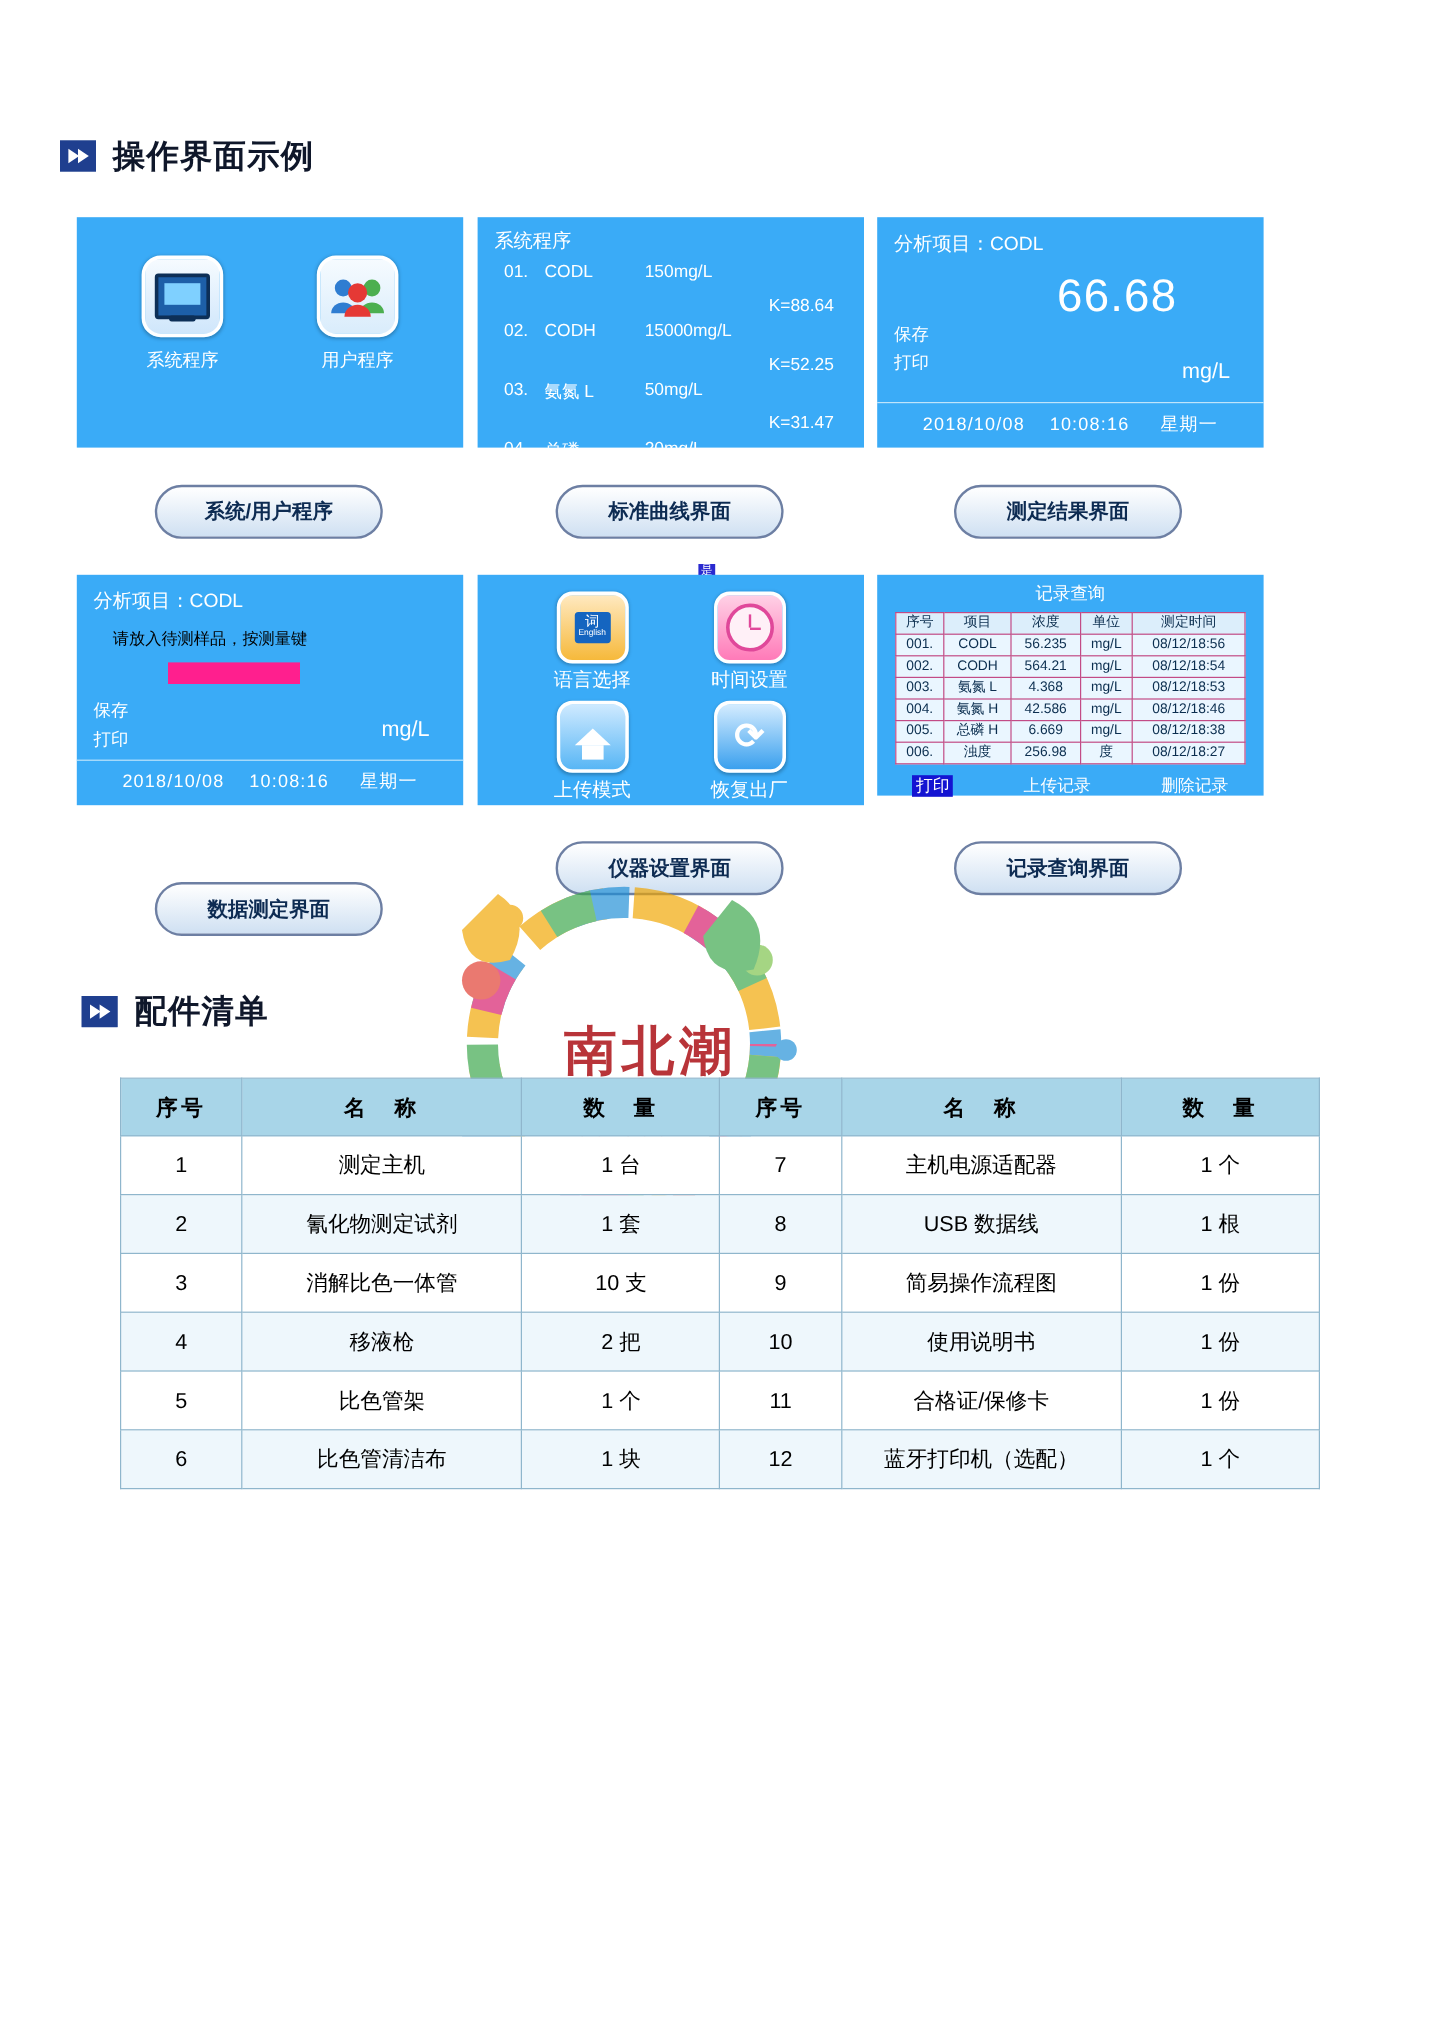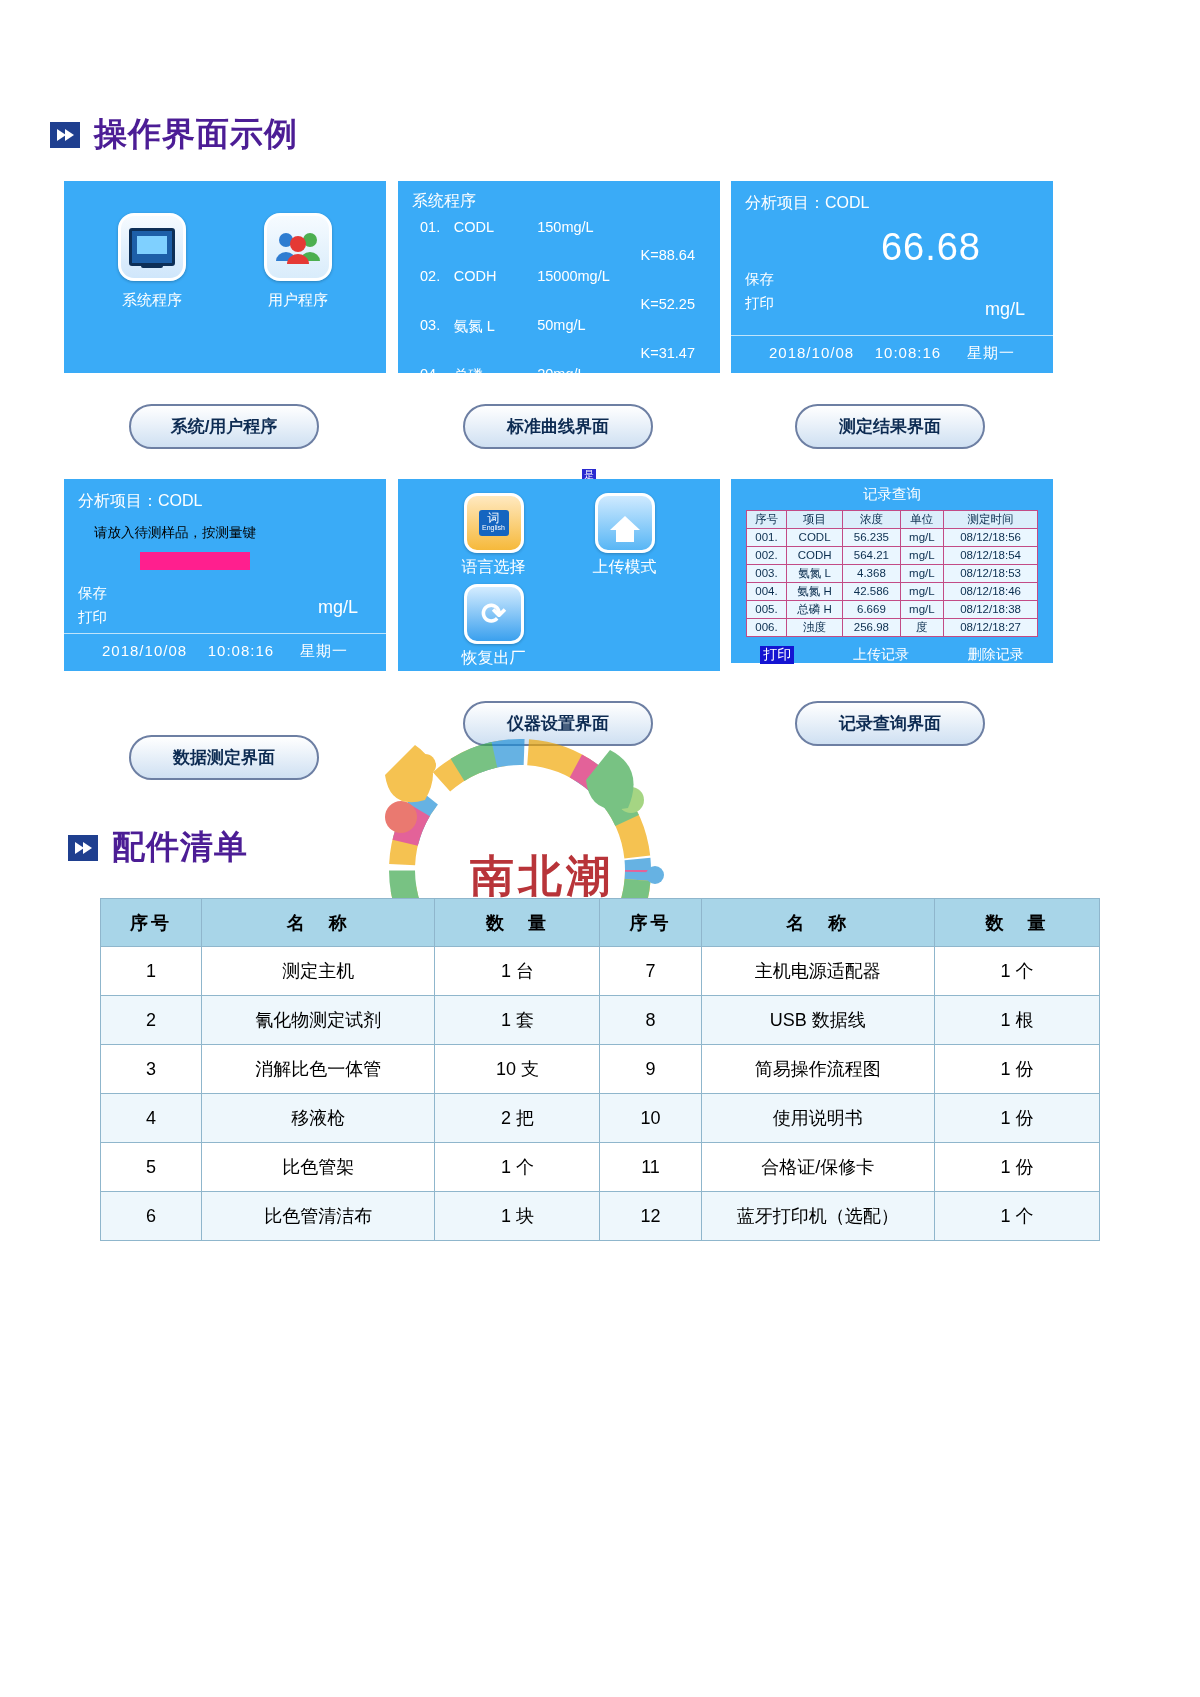--- a/index.html
+++ b/index.html
@@ -25,24 +25,24 @@
   }
   .sec-arrow {
     width: 30px;
     height: 26px;
     background: #1f3f8f;
     position: relative;
     display: inline-block;
   }
   .sec-arrow svg { display:block; }
   .sec-title {
-    font-size: 33px;
+    font-size: 27px;
     font-weight: bold;
     letter-spacing: 1px;
-    color: #4c1d95;
+    color: #0f172a;
   }
 
   
   .screen {
     position: absolute;
     background: #37a9f7;
     color: #ffffff;
     box-sizing: border-box;
   }
   .screen-1 { left: 64px;  top: 181px; width: 322px; height: 192px; background:#3aabf7;}
@@ -445,20 +445,26 @@
 <div class="screen screen-5">
   <div class="set-grid">
     <div class="set-item">
       <div class="set-icon ic-lang">
           <div class="inner">
             <span>词</span>
             <span style="font-size:7px">English</span>
           </div>
         </div>
       <div class="set-label">语言选择</div>
+    </div>
+    <div class="set-item">
+      <div class="set-icon ic-time">
+          <div class="clock"></div>
+        </div>
+      <div class="set-label">时间设置</div>
     </div>
     <div class="set-item">
       <div class="set-icon ic-up">
           <div class="home"></div>
         </div>
       <div class="set-label">上传模式</div>
     </div>
     <div class="set-item">
       <div class="set-icon ic-reset">
           <div class="cyc">⟳</div>

